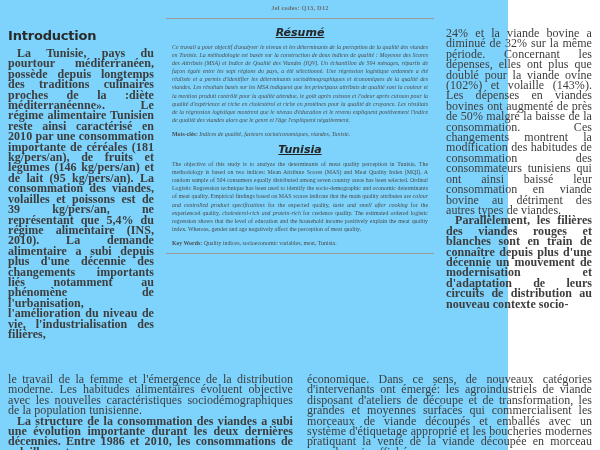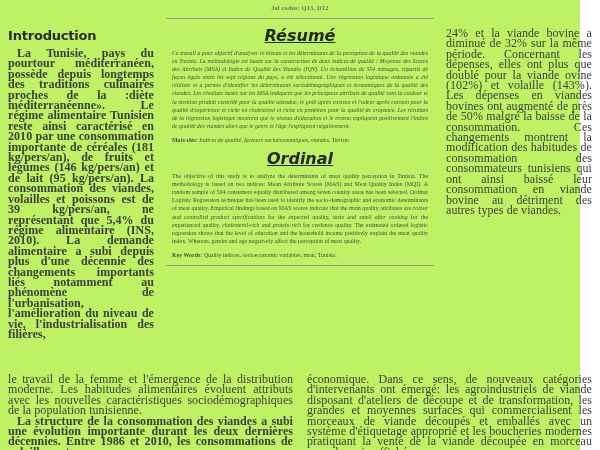--- a/index.html
+++ b/index.html
@@ -9,24 +9,24 @@
   }
   body {
     width: 600px;
     height: 450px;
     overflow: hidden;
     font-family: "Liberation Serif", serif;
     color: #3a3a3a;
     position: relative;
   }
   .page {
-    width: 580px;
+    width: 508px;
     height: 450px;
     position: relative;
-    background: #bef264;
+    background: #7dd3fc;
     padding: 1px;
     box-sizing: border-box;
   }
 
   
   .jel-header {
     position: absolute;
     top: 4px;
     left: 0;
     width: 600px;
@@ -63,21 +63,21 @@
     font-family: "DejaVu Sans", sans-serif;
     font-size: 13px;
     font-weight: bold;
     color: #2b2b2b;
     margin: 0 0 5px 0;
     letter-spacing: -0.2px;
   }
   .box-title {
     text-align: center;
     font-family: "DejaVu Sans", sans-serif;
-    font-size: 16px;
+    font-size: 11px;
     font-style: italic;
     font-weight: bold;
     color: #262626;
     text-decoration: underline;
     margin: 5px 0 4px 0;
   }
 
   
   .body-text {
     font-size: 12px;
@@ -146,37 +146,38 @@
 
       <div class="box-title">Résumé</div>
 
       <p class="abs-text">Ce travail a pour objectif d'analyser le niveau et les déterminants de la perception de la qualité des viandes en Tunisie. La méthodologie est basée sur la construction de deux indices de qualité : Moyenne des Scores des Attributs (MSA) et Indice de Qualité des Viandes (IQV). Un échantillon de 504 ménages, répartis de façon égale entre les sept régions du pays, a été sélectionné. Une régression logistique ordonnée a été réalisée et a permis d'identifier les déterminants sociodémographiques et économiques de la qualité des viandes. Les résultats basés sur les MSA indiquent que les principaux attributs de qualité sont la couleur et la mention produit contrôlé pour la qualité attendue, le goût après cuisson et l'odeur après cuisson pour la qualité d'expérience et riche en cholestérol et riche en protéines pour la qualité de croyance. Les résultats de la régression logistique montrent que le niveau d'éducation et le revenu expliquent positivement l'indice de qualité des viandes alors que le genre et l'âge l'expliquent négativement.</p>
 
       <p class="kw fr">
         <span class="kw-label">Mots-clés:</span>
         <span>Indices de qualité, facteurs socioéconomiques, viandes, Tunisie.</span>
       </p>
 
-      <div class="box-title">Ordinal</div>
+      <div class="box-title">Tunisia</div>
 
       <p class="abs-text roman">
         <span>The objective of this study is to analyze the determinants of meat quality perception in Tunisia. The methodology is based on two indices: Mean Attribute Scores (MAS) and Meat Quality Index (MQI). A random sample of 504 consumers equally distributed among seven country areas has been selected. Ordinal Logistic Regression technique has been used to identify the socio-demographic and economic determinants of meat quality. Empirical findings based on MAS scores indicate that the main quality attributes are </span><span class="em">colour and controlled product specifications</span><span> for the expected quality, </span><span class="em">taste and smell after cooking</span><span> for the experienced quality, </span><span class="em">cholesterol-rich and protein-rich</span><span> for credence quality. The estimated ordered logistic regression shows that the level of education and the household income positively explain the meat quality index. Whereas, gender and age negatively affect the perception of meat quality.</span>
       </p>
 
       <p class="kw">
         <span class="kw-label">Key Words:</span>
         <span>Quality indices, socioeconomic variables, meat, Tunisia.</span>
       </p>
 
     </div>
   </div>
 
   <div class="col col-right">
     <p class="body-text">24% et la viande bovine a diminué de 32% sur la même période. Concernant les dépenses, elles ont plus que doublé pour la viande ovine (102%) et volaille (143%). Les dépenses en viandes bovines ont augmenté de près de 50% malgré la baisse de la consommation. Ces changements montrent la modification des habitudes de consommation des consommateurs tunisiens qui ont ainsi baissé leur consommation en viande bovine au détriment des autres types de viandes.</p>
+    <p class="body-text indent">Parallèlement, les filières des viandes rouges et blanches sont en train de connaître depuis plus d'une décennie un mouvement de modernisation et d'adaptation de leurs circuits de distribution au nouveau contexte socio-</p>
   </div>
 
   <div class="two-col-bottom">
-    <p class="body-text">le travail de la femme et l'émergence de la distribution moderne. Les habitudes alimentaires évoluent attributs avec les nouvelles caractéristiques sociodémographiques de la population tunisienne.</p>
+    <p class="body-text">le travail de la femme et l'émergence de la distribution moderne. Les habitudes alimentaires évoluent objective avec les nouvelles caractéristiques sociodémographiques de la population tunisienne.</p>
     <p class="body-text indent">La structure de la consommation des viandes a subi une évolution importante durant les deux dernières décennies. Entre 1986 et 2010, les consommations de volailles ont</p>
     <p class="body-text">économique. Dans ce sens, de nouveaux catégories d'intervenants ont émergé: les agroindustriels de viande disposant d'ateliers de découpe et de transformation, les grandes et moyennes surfaces qui commercialisent les morceaux de viande découpés et emballés avec un système d'étiquetage approprié et les boucheries modernes pratiquant la vente de la viande découpée en morceau avec des prix affichés par</p>
   </div>
 
 </div>
 
 </body></html>

